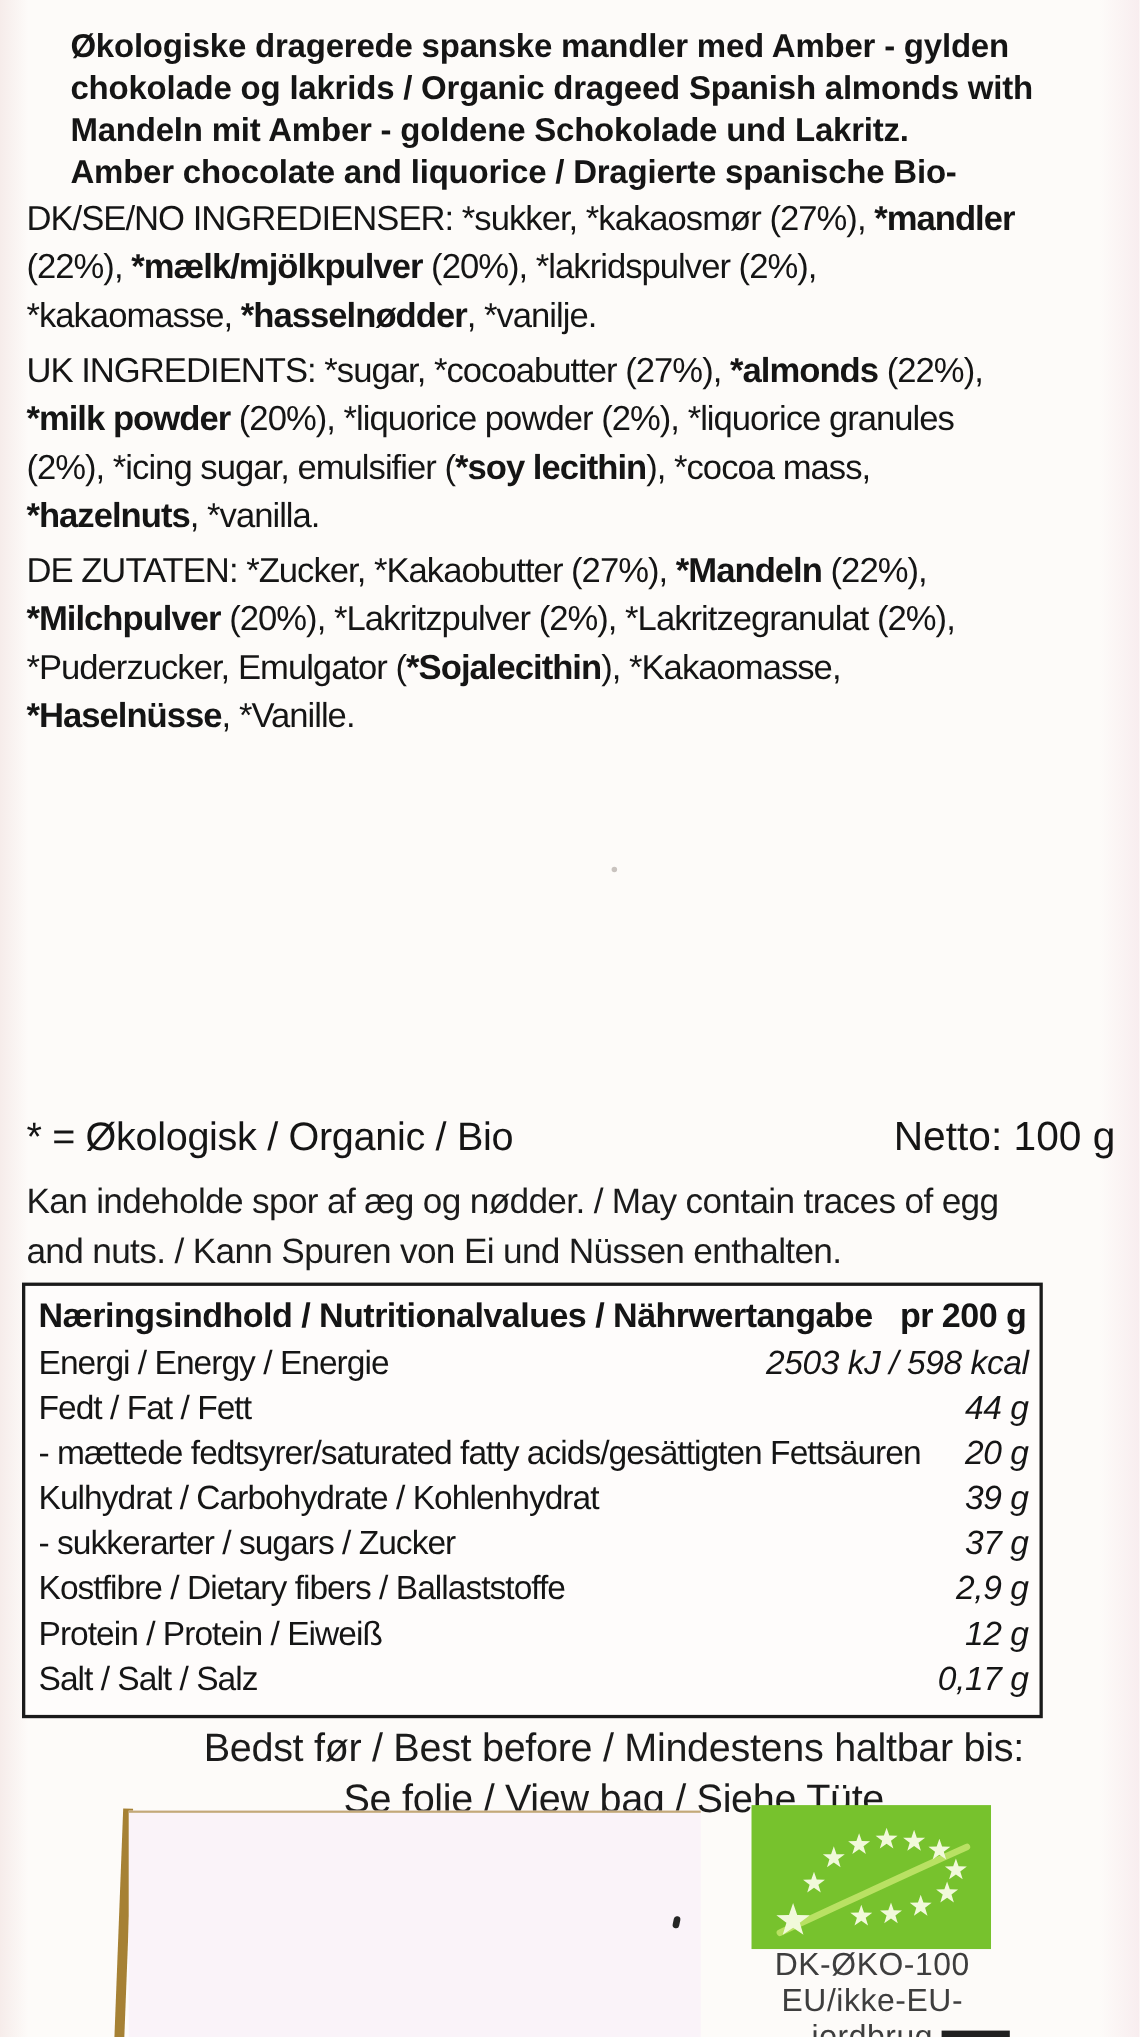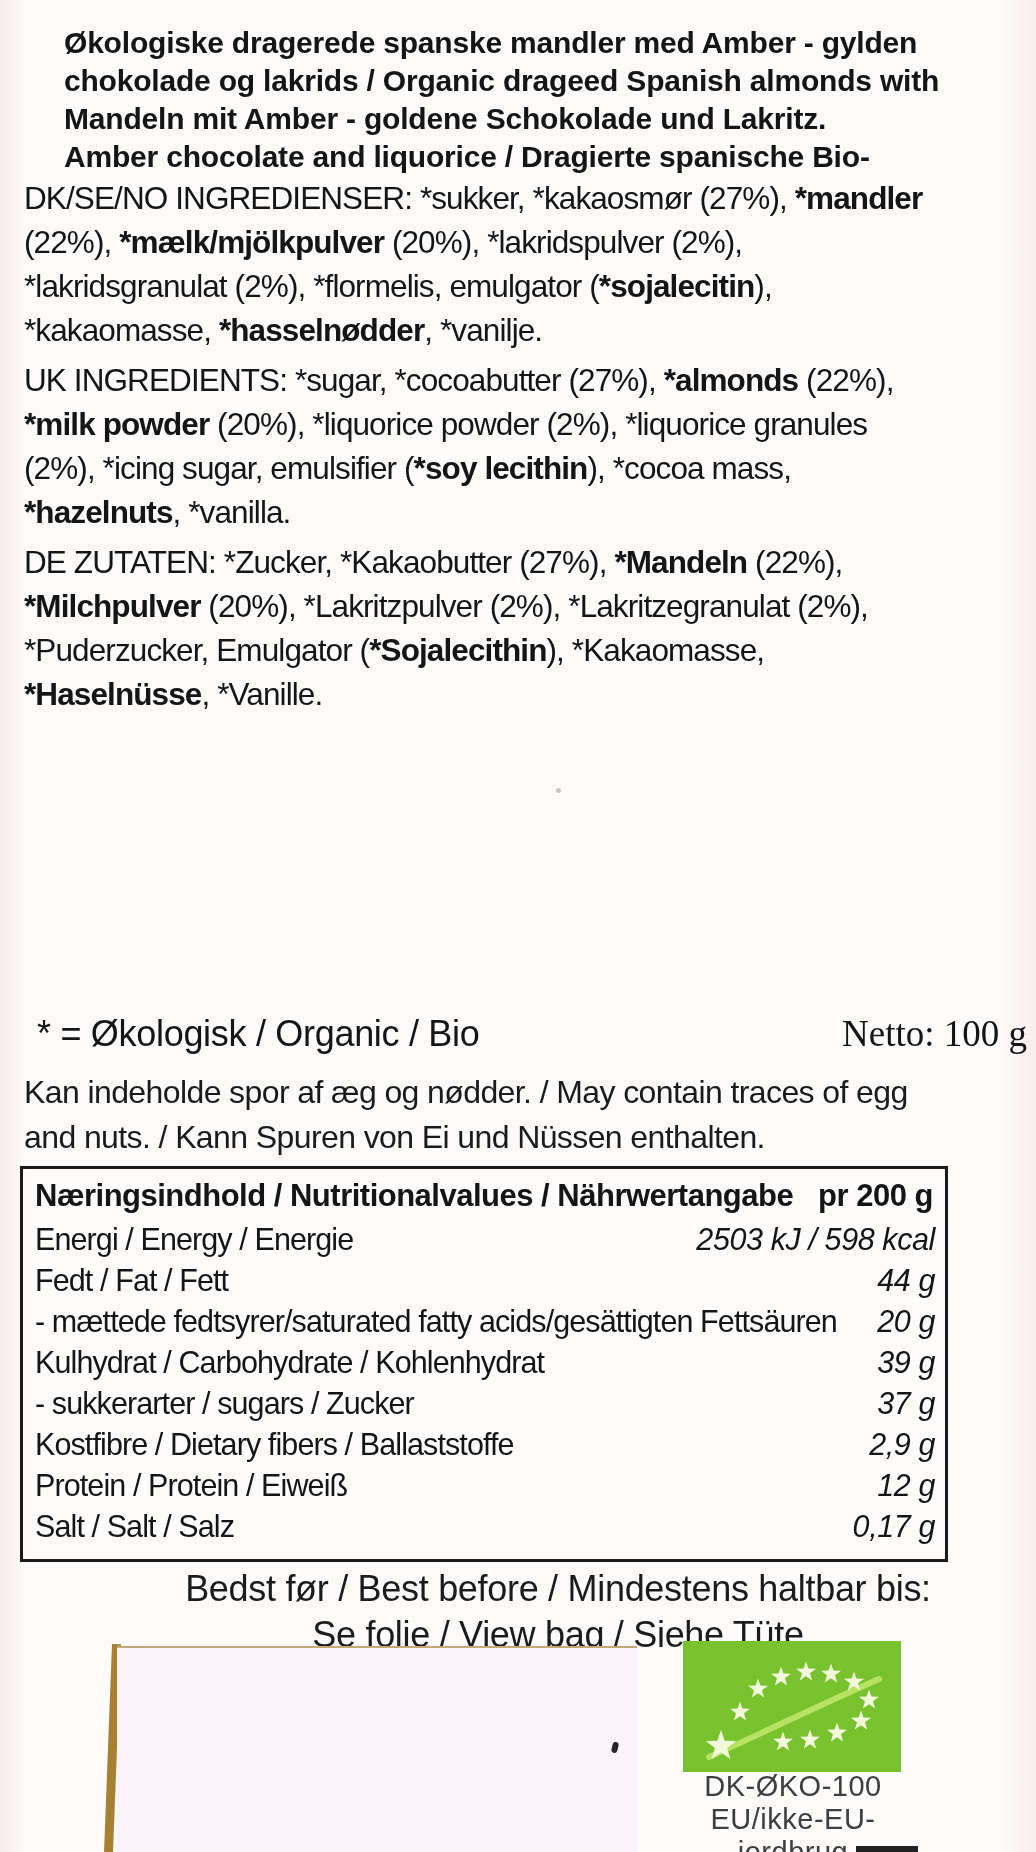--- a/index.html
+++ b/index.html
@@ -19,25 +19,25 @@
     position:absolute;left:28px;top:24px;width:995px;
     font-size:30px;font-weight:bold;line-height:38px;letter-spacing:-0.2px;margin-left:36px;
   }
   .ingredients{
     position:absolute;left:24px;top:176px;width:1000px;
     font-size:31.5px;line-height:44px;letter-spacing:-0.9px;
   }
   .ingredients .para{margin:0 0 6px 0;}
 
   .organic-row{
-    position:absolute;left:37px;top:1012px;width:990px;
+    position:absolute;left:24px;top:1012px;width:990px;
     display:flex;justify-content:space-between;align-items:flex-end;
     font-size:36px;letter-spacing:-0.3px;
   }
-  .net-weight{font-size:37px;letter-spacing:0;font-family:Liberation Serif, serif;}
+  .net-weight{font-size:37px;letter-spacing:0;}
 
   .traces{
     position:absolute;left:24px;top:1070px;width:1000px;
     font-size:32px;line-height:45px;letter-spacing:-0.6px;color:#1b1b1b;
   }
 
   .nutrition{
     position:absolute;left:20px;top:1166px;width:928px;box-sizing:border-box;
     border:3px solid #1a1a1a;padding:4px 10px 12px 12px;background:rgba(255,255,255,0.35);
   }
@@ -91,21 +91,20 @@
       <div class="line">Økologiske dragerede spanske mandler med Amber - gylden</div>
       <div class="line">chokolade og lakrids / Organic drageed Spanish almonds with</div>
       <div class="line">Mandeln mit Amber - goldene Schokolade und Lakritz.</div>
       <div class="line">Amber chocolate and liquorice / Dragierte spanische Bio-</div>
     </div>
 
   <div class="ingredients">
     <div class="para">
         <div class="line"><span>DK/SE/NO INGREDIENSER: *sukker, *kakaosmør (27%), </span><span class="b">*mandler</span></div>
         <div class="line"><span>(22%), </span><span class="b">*mælk/mjölkpulver</span><span> (20%), *lakridspulver (2%),</span></div>
-        <div class="line"><span>*lakridsgranulat (2%), *flormelis, emulgator (</span><span class="b">*sojalecitin</span><span>),</span></div>
         <div class="line"><span>*kakaomasse, </span><span class="b">*hasselnødder</span><span>, *vanilje.</span></div>
       </div>
     <div class="para">
         <div class="line"><span>UK INGREDIENTS: *sugar, *cocoabutter (27%), </span><span class="b">*almonds</span><span> (22%),</span></div>
         <div class="line"><span class="b">*milk powder</span><span> (20%), *liquorice powder (2%), *liquorice granules</span></div>
         <div class="line"><span>(2%), *icing sugar, emulsifier (</span><span class="b">*soy lecithin</span><span>), *cocoa mass,</span></div>
         <div class="line"><span class="b">*hazelnuts</span><span>, *vanilla.</span></div>
       </div>
     <div class="para">
         <div class="line"><span>DE ZUTATEN: *Zucker, *Kakaobutter (27%), </span><span class="b">*Mandeln</span><span> (22%),</span></div>

